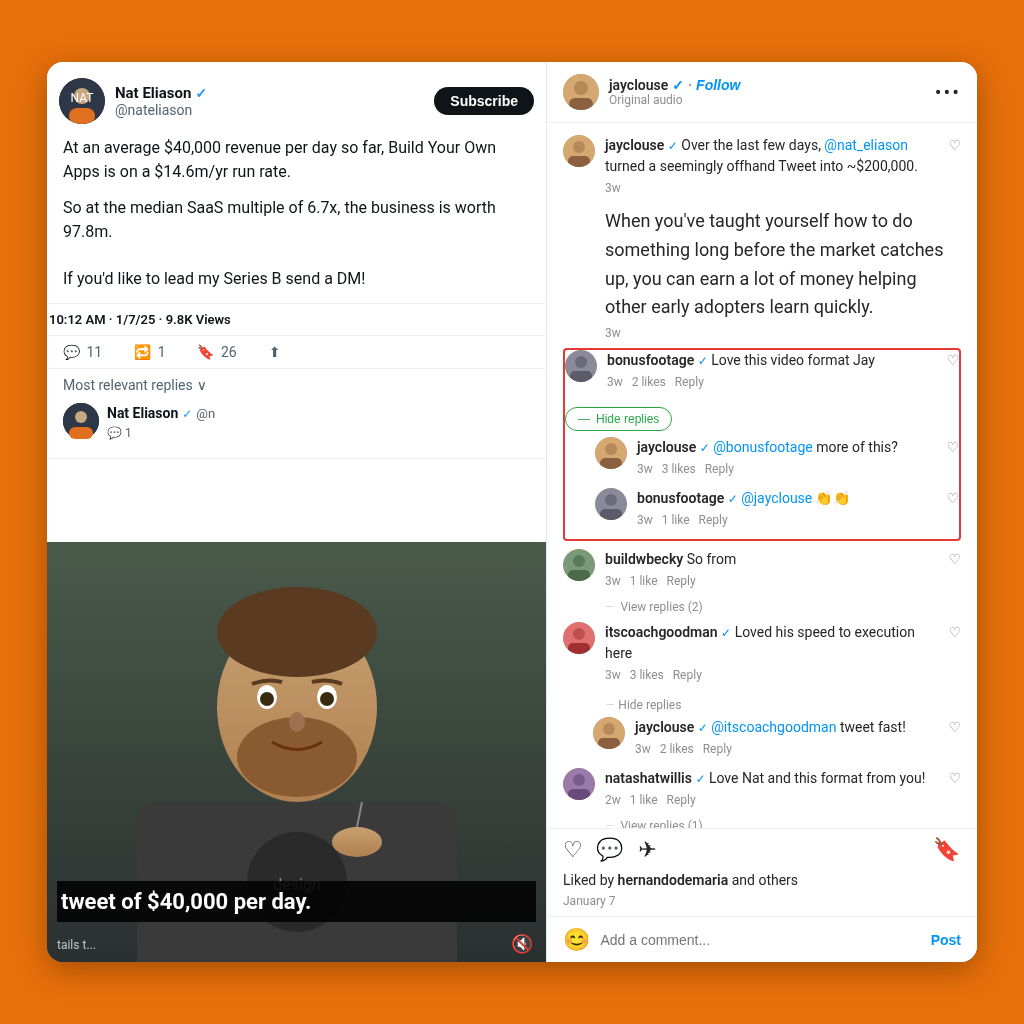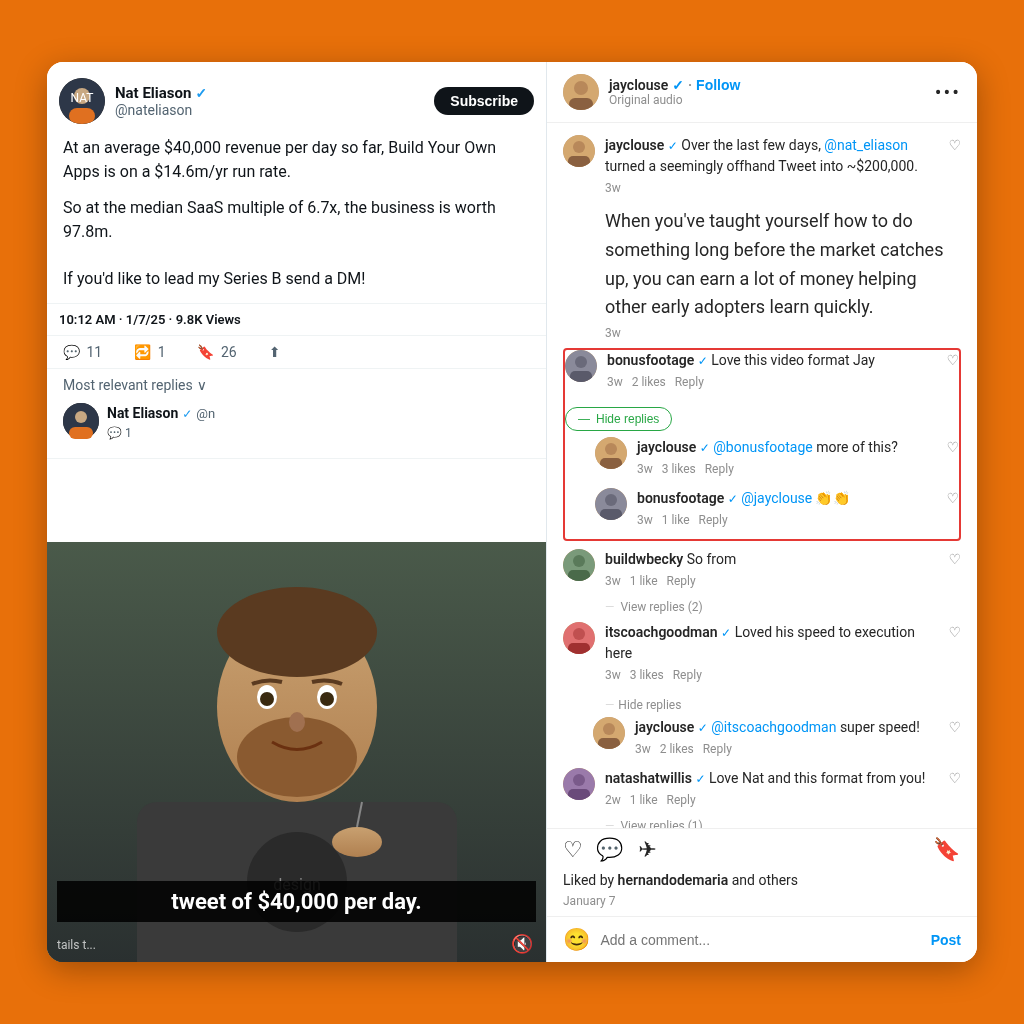--- a/index.html
+++ b/index.html
@@ -78,21 +78,21 @@
       font-weight: 700;
       cursor: pointer;
     }
     .tweet-content {
       padding: 4px 16px 12px;
       font-size: 16px;
       color: #0f1419;
       line-height: 1.5;
     }
     .tweet-meta {
-      padding: 8px 12px;
+      padding: 8px 2px;
       color: #536471;
       font-size: 13px;
       border-top: 1px solid #eff3f4;
       border-bottom: 1px solid #eff3f4;
     }
     .tweet-meta span {
       font-weight: 600;
       color: #0f1419;
     }
     .tweet-actions {
@@ -179,22 +179,22 @@
     }
     .video-caption {
       position: absolute;
       bottom: 40px;
       left: 10px;
       right: 10px;
       background: rgba(0,0,0,0.85);
       color: #fff;
       font-size: 22px;
       font-weight: 700;
-      padding: 8px 12px;
-      text-align: center;
+      padding: 8px 4px;
+      text-align: left;
     }
     .video-controls {
       position: absolute;
       bottom: 8px;
       right: 12px;
       color: #fff;
       font-size: 18px;
     }
     .tweet-footer-icons {
       position: absolute;
@@ -241,20 +241,21 @@
       align-items: center;
       gap: 4px;
     }
     .ig-follow-btn {
       color: #0095f6;
       font-size: 14px;
       font-weight: 600;
       cursor: pointer;
       background: none;
       border: none;
+      font-style: italic;
     }
     .ig-dot {
       color: #8e8e8e;
       font-size: 14px;
     }
     .ig-sub-text {
       font-size: 12px;
       color: #8e8e8e;
     }
     .ig-more {
@@ -746,21 +747,21 @@
             <circle cx="16" cy="16" r="16" fill="#d4a870"></circle>
             <circle cx="16" cy="12" r="6" fill="#b8885a"></circle>
             <rect x="5" y="21" width="22" height="11" rx="5" fill="#8a6040"></rect>
           </svg>
         </div>
         <div class="ig-comment-body">
           <div class="ig-comment-text">
             <span class="username">jayclouse</span>
             <span class="verified-badge" style="color:#0095f6;font-size:12px;">✓</span>
             <span class="mention">@itscoachgoodman</span>
-            <span> super speed!</span>
+            <span> tweet fast!</span>
           </div>
           <div class="ig-comment-time">
             <span>3w</span>
             &nbsp;
             <span>2 likes</span>
             &nbsp;
             <span style="cursor:pointer;">Reply</span>
           </div>
         </div>
         <span class="ig-heart">♡</span>

